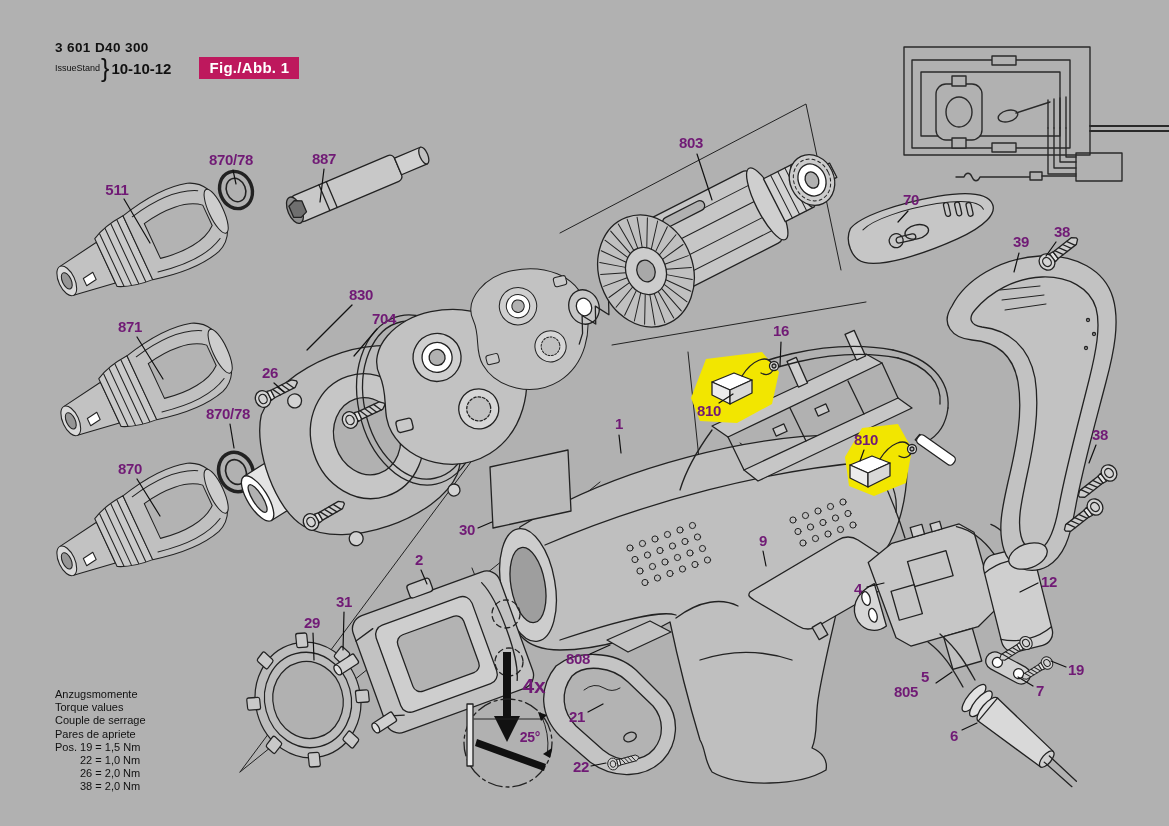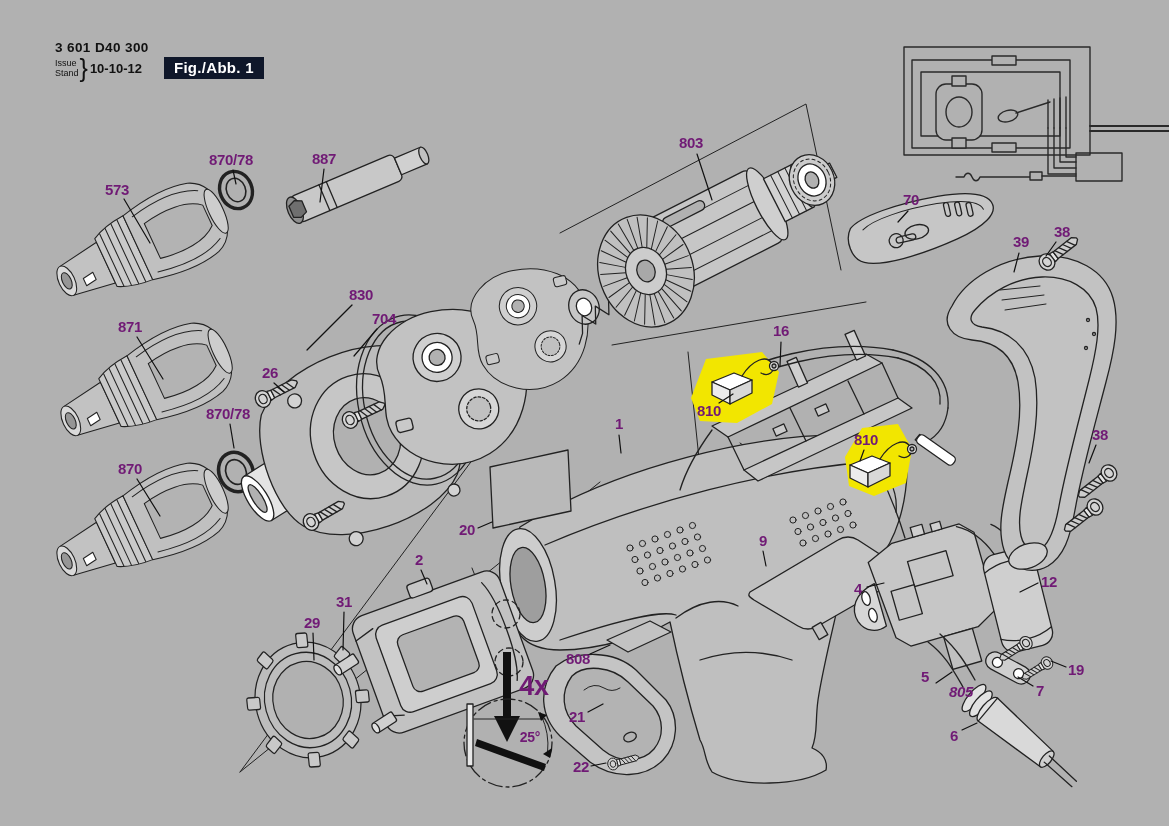--- a/index.html
+++ b/index.html
@@ -12,24 +12,24 @@
   #art{position:absolute;left:0;top:0}
   #label-layer{position:absolute;inset:0;pointer-events:none}
   .part-label{
     position:absolute;transform:translate(-50%,-50%);
     font-weight:bold;font-size:15px;letter-spacing:-0.3px;
     color:#701a75;white-space:nowrap;
   }
   .header{position:absolute;left:55px;top:40px}
   .part-number{font-size:13.5px;font-weight:bold;letter-spacing:.4px}
   .issue-row{display:flex;align-items:center;margin-top:2px}
-  .issue-words{display:flex;flex-direction:column;font-size:9px;line-height:10px}
+  .issue-words{display:flex;flex-direction:row;font-size:9px;line-height:10px}
   .brace{font-size:25px;font-weight:300;margin:0 2px 0 1px;line-height:22px}
-  .issue-date{font-size:13px;font-weight:bold;margin-right:22px}
-  .fig-badge{background:#0f172a;color:#fff;font-size:15px;font-weight:bold;padding:2px 10px 3px;letter-spacing:.3px}
+  .issue-date{font-size:15px;font-weight:bold;margin-right:28px}
+  .fig-badge{background:#be185d;color:#fff;font-size:15px;font-weight:bold;padding:2px 10px 3px;letter-spacing:.3px}
   .note{position:absolute;font-size:11px;line-height:13.2px}
   #torque-note{left:55px;top:688px}
   #mod-note{left:790px;top:737px}
   .torque-row.indent{padding-left:25px}
 </style>
 </head>
 <body>
 
 <div id="stage">
 
@@ -459,51 +459,61 @@
       <div class="issue-words">
         <span>Issue</span>
         <span>Stand</span>
       </div>
       <span class="brace">}</span>
       <span class="issue-date">10-10-12</span>
       <span class="fig-badge">Fig./Abb. 1</span>
     </div>
   </div>
 
+  <div id="torque-note" class="note">
+      <div>Anzugsmomente</div>
+      <div>Torque values</div>
+      <div>Couple de serrage</div>
+      <div>Pares de apriete</div>
+      <div class="torque-row">Pos. 19 = 1,5 Nm</div>
+      <div class="torque-row indent">22 = 1,0 Nm</div>
+      <div class="torque-row indent">26 = 2,0 Nm</div>
+      <div class="torque-row indent">38 = 2,0 Nm</div>
+    </div>
 
   <div id="label-layer">
-      <div class="part-label" style="left: 117px; top: 189px;">573</div>
+      <div class="part-label" style="left: 117px; top: 189px;">511</div>
       <div class="part-label" style="left: 231px; top: 159px;">870/78</div>
       <div class="part-label" style="left: 324px; top: 158px;">887</div>
       <div class="part-label" style="left: 691px; top: 142px;">803</div>
       <div class="part-label" style="left: 911px; top: 199px;">70</div>
       <div class="part-label" style="left: 1021px; top: 241px;">39</div>
       <div class="part-label" style="left: 1062px; top: 231px;">38</div>
       <div class="part-label" style="left: 130px; top: 326px;">871</div>
       <div class="part-label" style="left: 361px; top: 294px;">830</div>
       <div class="part-label" style="left: 384px; top: 318px;">704</div>
       <div class="part-label" style="left: 270px; top: 372px;">26</div>
       <div class="part-label" style="left: 781px; top: 330px;">16</div>
       <div class="part-label" style="left: 709px; top: 410px;">810</div>
       <div class="part-label" style="left: 866px; top: 439px;">810</div>
       <div class="part-label" style="left: 228px; top: 413px;">870/78</div>
       <div class="part-label" style="left: 1100px; top: 434px;">38</div>
       <div class="part-label" style="left: 130px; top: 468px;">870</div>
       <div class="part-label" style="left: 619px; top: 423px;">1</div>
-      <div class="part-label" style="left: 467px; top: 529px;">20</div>
+      <div class="part-label" style="left: 467px; top: 529px;">30</div>
       <div class="part-label" style="left: 763px; top: 540px;">9</div>
       <div class="part-label" style="left: 858px; top: 588px;">4</div>
       <div class="part-label" style="left: 1049px; top: 581px;">12</div>
       <div class="part-label" style="left: 419px; top: 559px;">2</div>
       <div class="part-label" style="left: 344px; top: 601px;">31</div>
       <div class="part-label" style="left: 312px; top: 622px;">29</div>
       <div class="part-label" style="left: 578px; top: 658px;">808</div>
       <div class="part-label" style="left: 577px; top: 716px;">21</div>
       <div class="part-label" style="left: 581px; top: 766px;">22</div>
       <div class="part-label" style="left: 925px; top: 676px;">5</div>
-      <div class="part-label" style="left: 961px; top: 691px; font-style: italic;">805</div>
+      <div class="part-label" style="left: 906px; top: 691px;">805</div>
       <div class="part-label" style="left: 1040px; top: 690px;">7</div>
       <div class="part-label" style="left: 1076px; top: 669px;">19</div>
       <div class="part-label" style="left: 954px; top: 735px;">6</div>
-      <div class="part-label" style="left: 534px; top: 686px; font-size: 27px;">4x</div>
+      <div class="part-label" style="left: 534px; top: 686px; font-size: 21px;">4x</div>
       <div class="part-label" style="left: 530px; top: 737px; font-size: 14px;">25°</div>
     </div>
 </div>
 
 </body></html>

